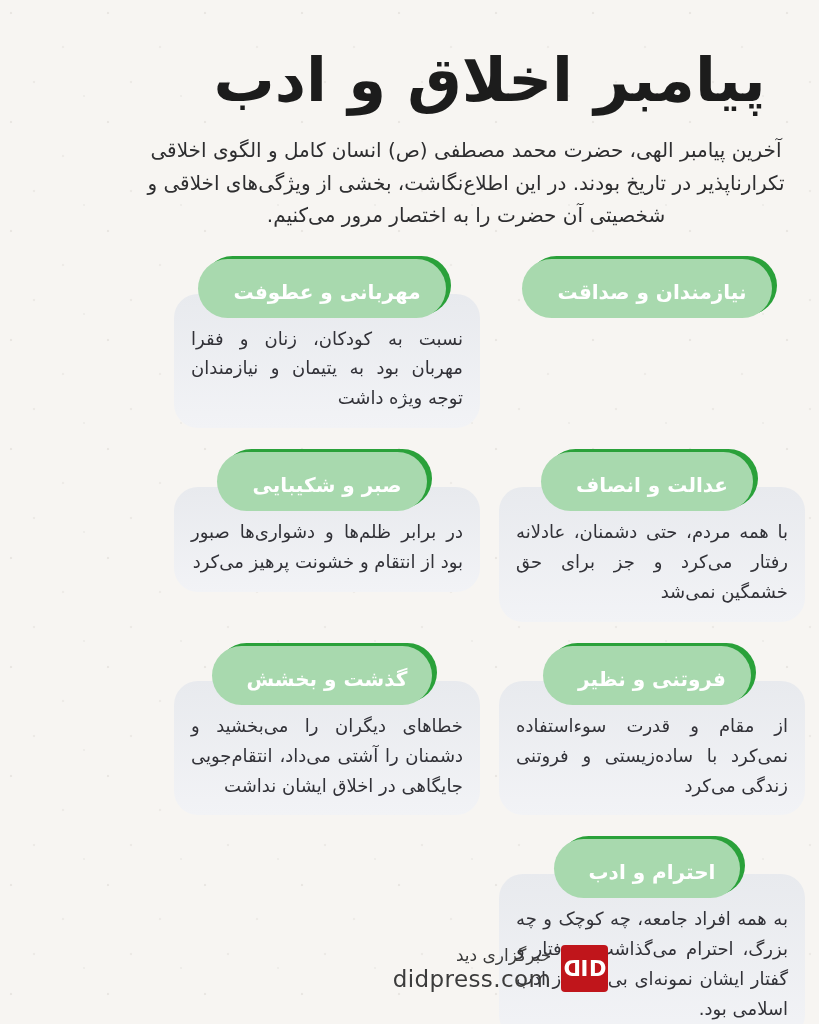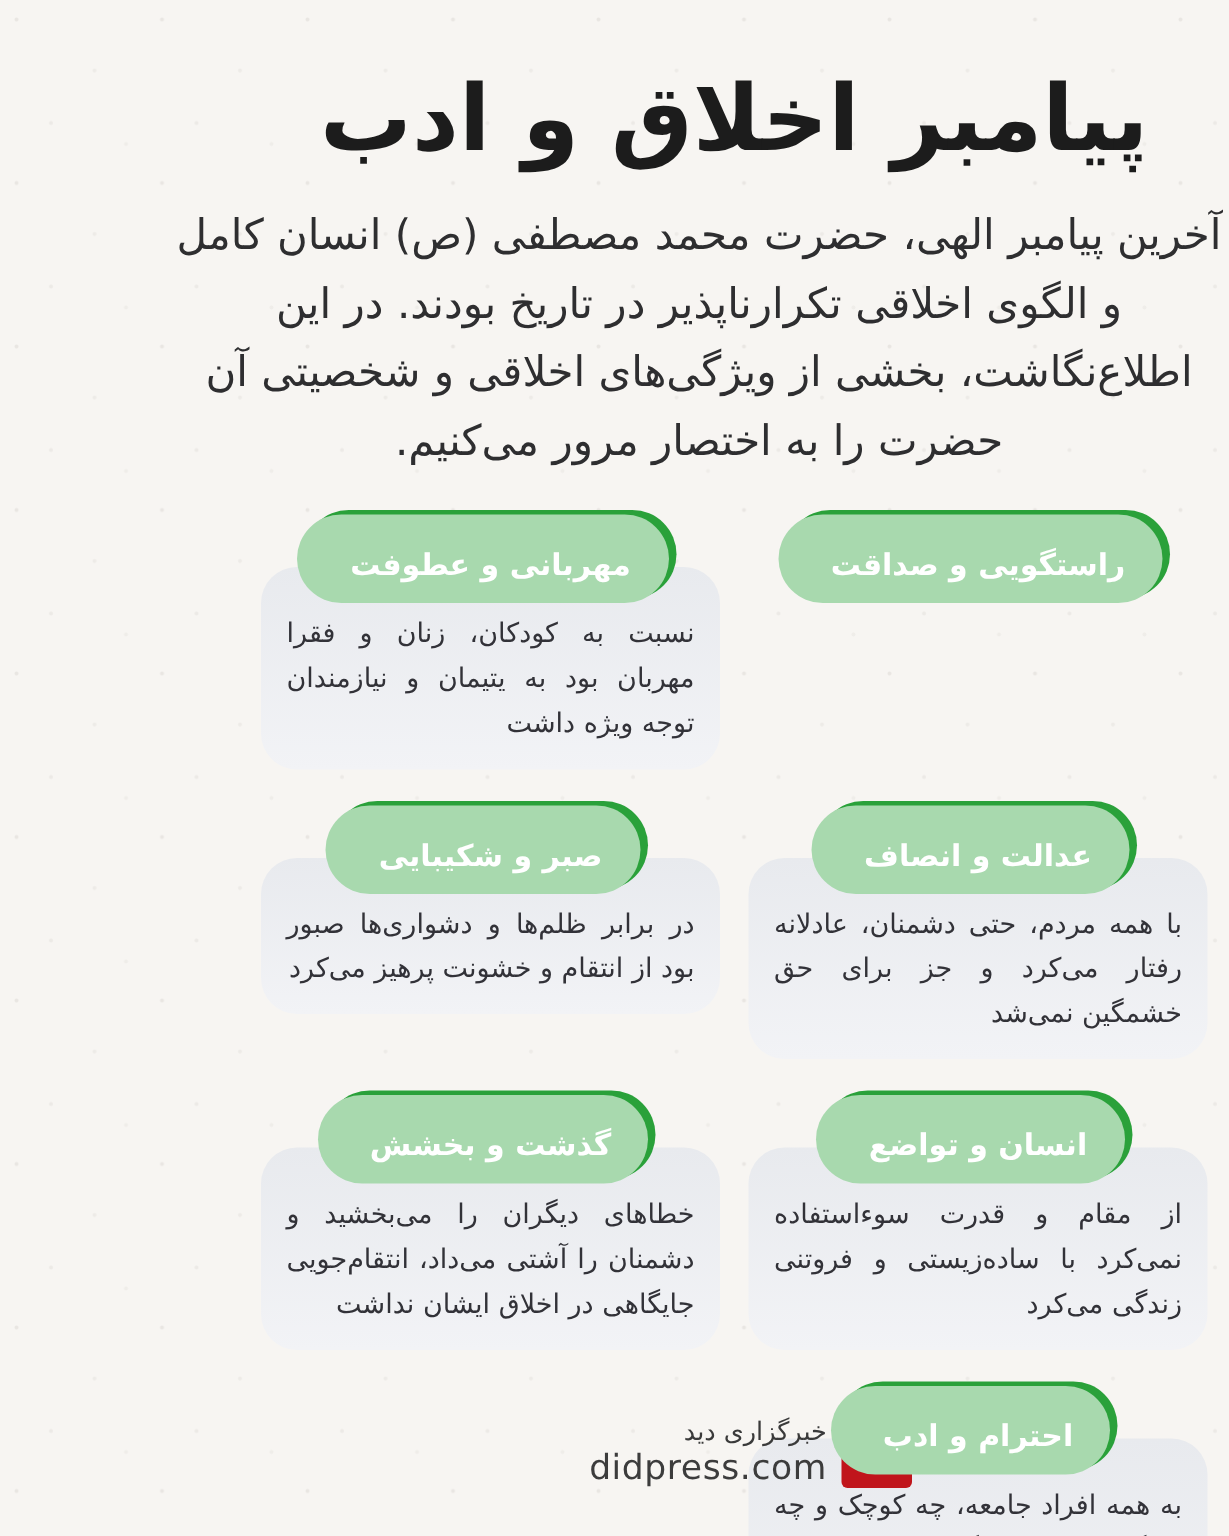--- a/index.html
+++ b/index.html
@@ -28,21 +28,21 @@
     font-size:61px;
     font-weight:bold;
     letter-spacing:-1px;
     color:var(--ink);
     line-height:1.45;
   }
   .intro{
     width:706px;
     margin:10px auto 0;
     text-align:center;
-    font-size:28px;
+    font-size:20px;
     line-height:1.62;
     color:#2e2e30;
     font-weight:500;
   }
 
   .cards-grid{
     width:631px;
     margin:24px auto 0;
     display:grid;
     grid-template-columns:1fr 1fr;
@@ -135,21 +135,21 @@
 <div class="page">
 
   <h1 class="page-title">پیامبر اخلاق و ادب</h1>
 
   <p class="intro">آخرین پیامبر الهی، حضرت محمد مصطفی (ص) انسان کامل و الگوی اخلاقی تکرارناپذیر در تاریخ بودند. در این اطلاع‌نگاشت، بخشی از ویژگی‌های اخلاقی و شخصیتی آن حضرت را به اختصار مرور می‌کنیم.</p>
 
   <div class="cards-grid">
 
     <section class="card">
       <div class="pill">
-        <span>راستگویی و صداقت</span>
+        <span>نیازمندان و صداقت</span>
       </div>
     </section>
 
     <section class="card">
       <div class="pill">
         <span>مهربانی و عطوفت</span>
       </div>
       <div class="card-box">نسبت به کودکان، زنان و فقرا مهربان بود به یتیمان و نیازمندان توجه ویژه داشت</div>
     </section>
 
@@ -162,21 +162,21 @@
 
     <section class="card">
       <div class="pill">
         <span>صبر و شکیبایی</span>
       </div>
       <div class="card-box">در برابر ظلم‌ها و دشواری‌ها صبور بود از انتقام و خشونت پرهیز می‌کرد</div>
     </section>
 
     <section class="card">
       <div class="pill">
-        <span>انسان و تواضع</span>
+        <span>فروتنی و نظیر</span>
       </div>
       <div class="card-box">از مقام و قدرت سوءاستفاده نمی‌کرد با ساده‌زیستی و فروتنی زندگی می‌کرد</div>
     </section>
 
     <section class="card">
       <div class="pill">
         <span>گذشت و بخشش</span>
       </div>
       <div class="card-box">خطاهای دیگران را می‌بخشید و دشمنان را آشتی می‌داد، انتقام‌جویی جایگاهی در اخلاق ایشان نداشت</div>
     </section>

